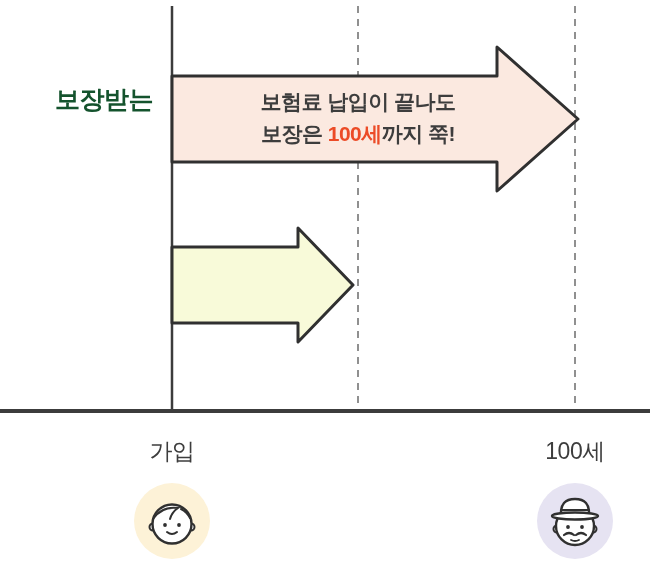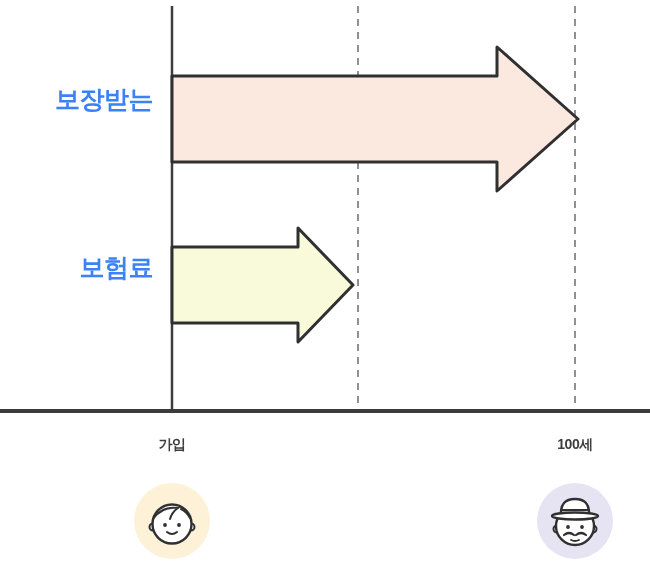--- a/index.html
+++ b/index.html
@@ -21,21 +21,21 @@
     width: 650px;
     height: 566px;
   }
   .side-label {
     position: absolute;
     left: 0;
     width: 153px;
     text-align: right;
     font-size: 25px;
     font-weight: 700;
-    color: #3b82f6;
+    color: #14532d;
     line-height: 31px;
     letter-spacing: -0.5px;
   }
   .coverage-label { top: 84px; }
   .payment-label  { top: 252px; }
   .arrow-text {
     position: absolute;
     left: 187px;
     top: 86px;
     width: 342px;
@@ -43,22 +43,22 @@
     font-size: 21px;
     font-weight: 700;
     color: #3d3d3d;
     line-height: 32px;
     letter-spacing: -0.5px;
   }
   .arrow-text .hl { color: #ec4b27; }
   .axis-label {
     position: absolute;
     top: 436px;
-    font-size: 14px;
-    font-weight: 700;
+    font-size: 23px;
+    font-weight: 400;
     color: #3d3d3d;
     text-align: center;
     letter-spacing: -0.5px;
   }
   .axis-label.start { left: 122px; width: 100px; }
   .axis-label.end   { left: 515px; width: 120px; }
 </style>
 </head>
 <body>
 
@@ -103,20 +103,25 @@
       <path d="M -1 14 Q -6 10 -11 14 M 1 14 Q 6 10 11 14" fill="none" stroke="#303030" stroke-width="2.2" stroke-linecap="round"></path>
       <path d="M -4 19 Q 0 21 4 19" fill="none" stroke="#303030" stroke-width="1.8" stroke-linecap="round"></path>
     </g>
   </svg>
 
   <div class="side-label coverage-label">
     <div>보장받는</div>
   </div>
 
   <div class="side-label payment-label">
-    <div>보험료</div>
   </div>
 
+  <div class="arrow-text">
+    <div>보험료 납입이 끝나도</div>
+    <div>
+      <span>보장은 </span><span class="hl">100세</span><span>까지 쭉!</span>
+    </div>
+  </div>
 
   <div class="axis-label start">가입</div>
   <div class="axis-label end">100세</div>
 
 </div>
 
 </body></html>

